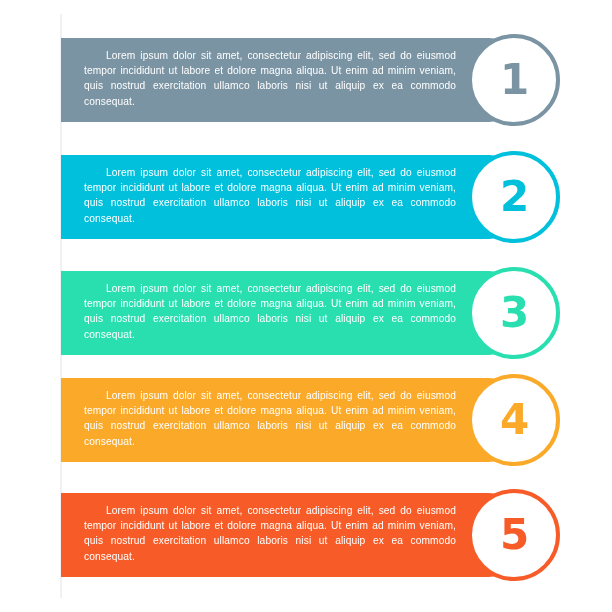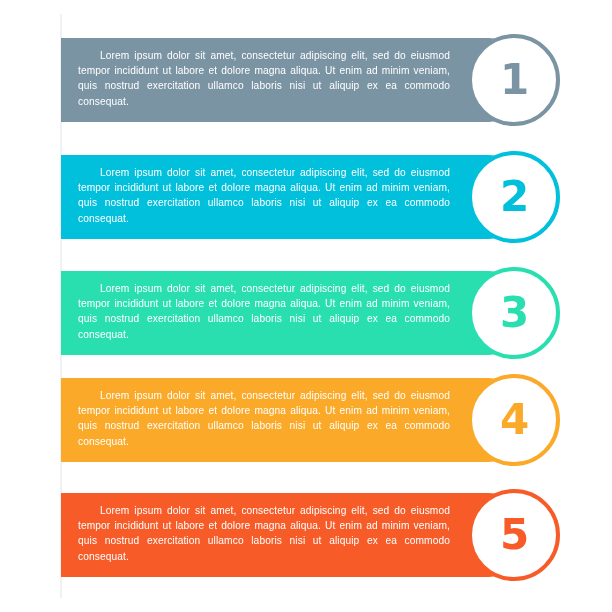--- a/index.html
+++ b/index.html
@@ -59,21 +59,21 @@
     left: 0;
     top: 0;
     width: 470px;
     height: 84px;
     border-radius: 0 42px 42px 0;
   }
 
   
   .band-text {
     position: absolute;
-    left: 17px;
+    left: 23px;
     top: 10px;
     width: 372px;
     margin: 0;
     color: #ffffff;
     font-size: 10.2px;
     line-height: 15.2px;
     text-align: justify;
     text-indent: 22px;
     letter-spacing: 0.1px;
     font-family: "Liberation Sans", sans-serif;

